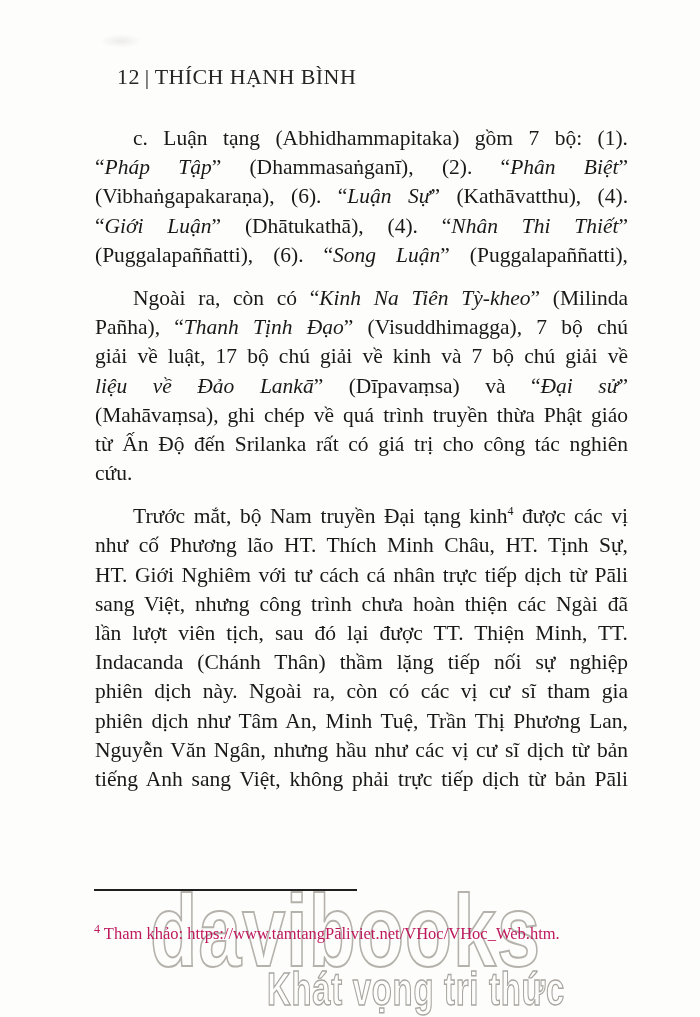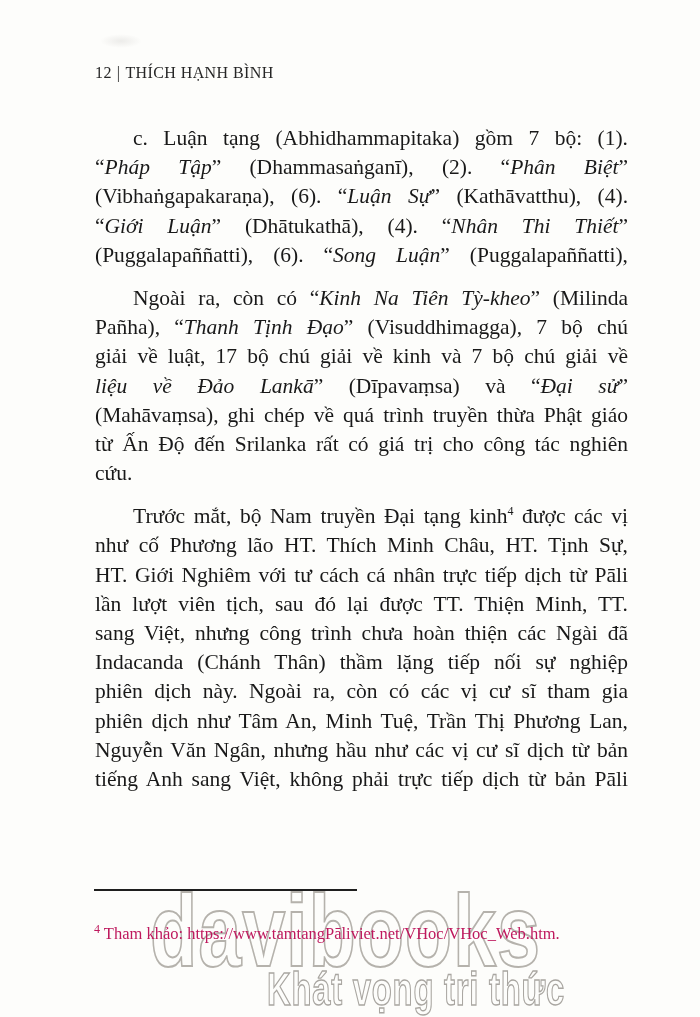--- a/index.html
+++ b/index.html
@@ -14,22 +14,22 @@
     background: #fdfdfb;
     overflow: hidden;
     color: #1b1b1b;
   }
   .scan-smudge {
     position: absolute; left: 100px; top: 34px;
     width: 42px; height: 14px; border-radius: 50%;
     background: radial-gradient(ellipse at center, rgba(90,85,80,0.10), rgba(90,85,80,0) 70%);
   }
   .running-header {
-    position: absolute; left: 95px; top: 64px;
-    font-size: 16px; letter-spacing: 0.4px; color: #262626;
+    position: absolute; left: 117px; top: 64px;
+    font-size: 22px; letter-spacing: 0.4px; color: #262626;
     white-space: nowrap;
   }
   .running-header .sep { padding: 0 5px; }
   .body-text {
     position: absolute; left: 95px; top: 124px; width: 533px;
     font-size: 21.5px; line-height: 29.2px;
     color: #191919;
   }
   .para { margin: 0 0 14px 0; }
   .line {
@@ -104,22 +104,22 @@
         <div class="line"><span>giải về luật, 17 bộ chú giải về kinh và 7 bộ chú giải về</span></div>
         <div class="line"><i>liệu về Đảo Lankā</i><span>” (Dīpavaṃsa) và “</span><i>Đại sử</i><span>”</span></div>
         <div class="line"><span>(Mahāvaṃsa), ghi chép về quá trình truyền thừa Phật giáo</span></div>
         <div class="line"><span>từ Ấn Độ đến Srilanka rất có giá trị cho công tác nghiên</span></div>
         <div class="line lastline"><span>cứu.</span></div>
       </div>
       <div class="para">
         <div class="line indent"><span>Trước mắt, bộ Nam truyền Đại tạng kinh</span><sup>4</sup><span> được các vị</span></div>
         <div class="line"><span>như cố Phương lão HT. Thích Minh Châu, HT. Tịnh Sự,</span></div>
         <div class="line"><span>HT. Giới Nghiêm với tư cách cá nhân trực tiếp dịch từ Pāli</span></div>
+        <div class="line"><span>sang Việt, nhưng công trình chưa hoàn thiện các Ngài đã</span></div>
         <div class="line"><span>lần lượt viên tịch, sau đó lại được TT. Thiện Minh, TT.</span></div>
-        <div class="line"><span>sang Việt, nhưng công trình chưa hoàn thiện các Ngài đã</span></div>
         <div class="line"><span>Indacanda (Chánh Thân) thầm lặng tiếp nối sự nghiệp</span></div>
         <div class="line"><span>phiên dịch này. Ngoài ra, còn có các vị cư sĩ tham gia</span></div>
         <div class="line"><span>phiên dịch như Tâm An, Minh Tuệ, Trần Thị Phương Lan,</span></div>
         <div class="line"><span>Nguyễn Văn Ngân, nhưng hầu như các vị cư sĩ dịch từ bản</span></div>
         <div class="line"><span>tiếng Anh sang Việt, không phải trực tiếp dịch từ bản Pāli</span></div>
       </div>
     </div>
 
   <div class="footnote-rule"></div>
 

